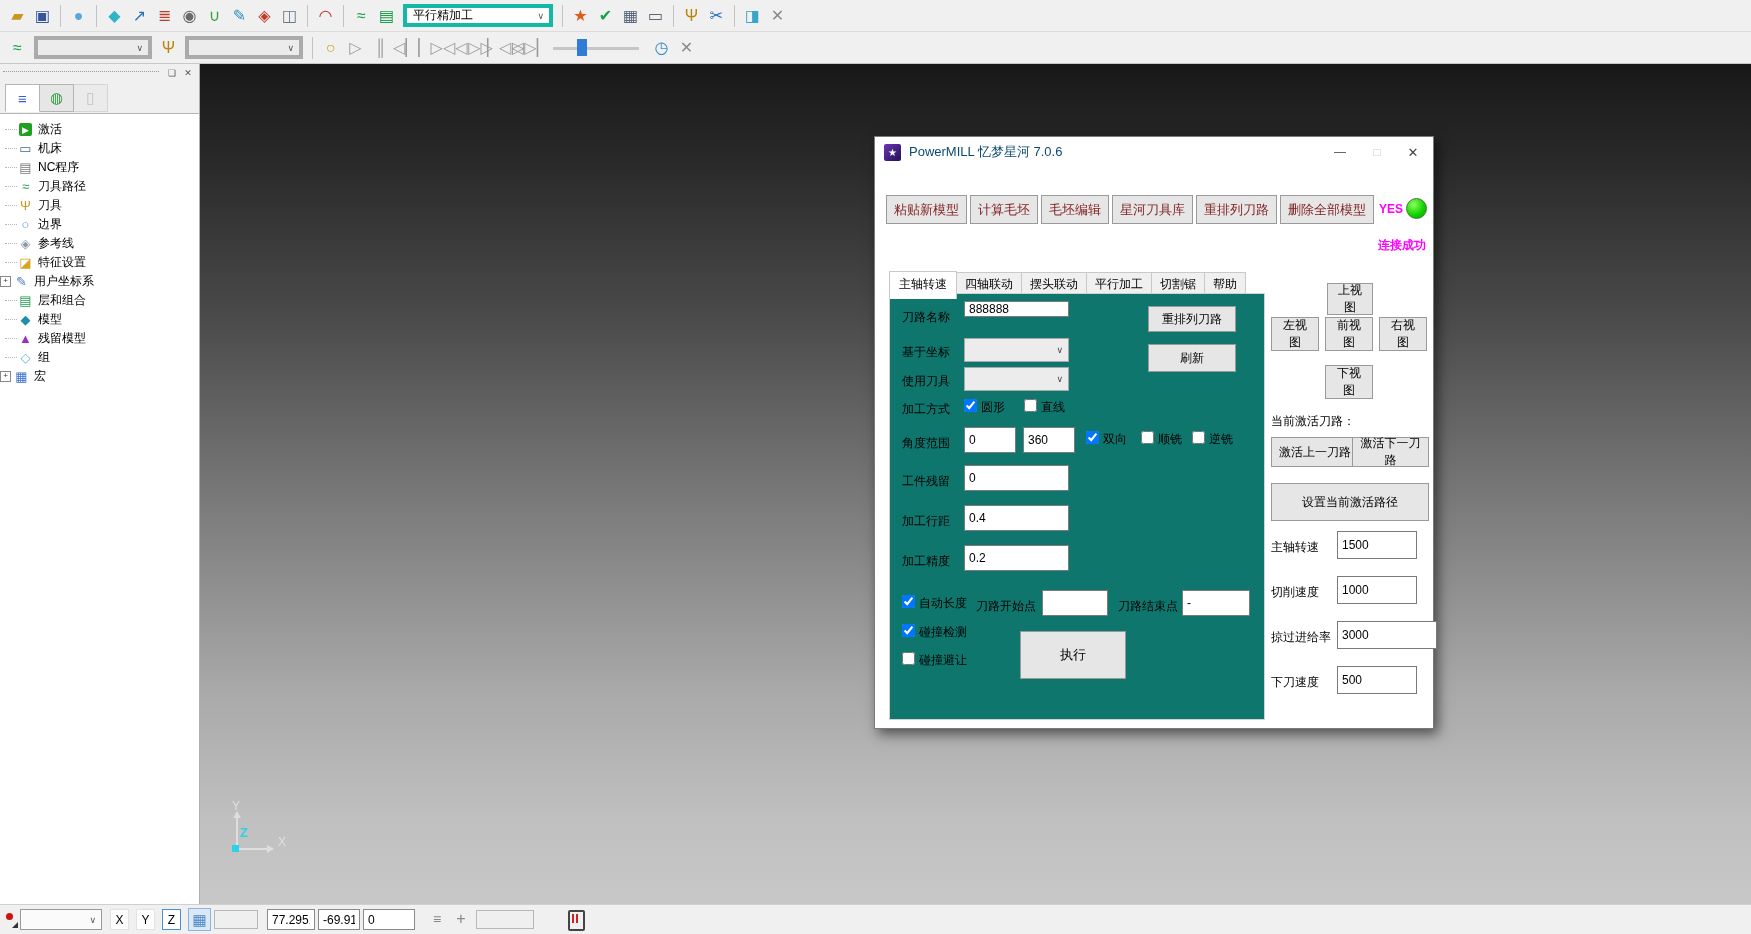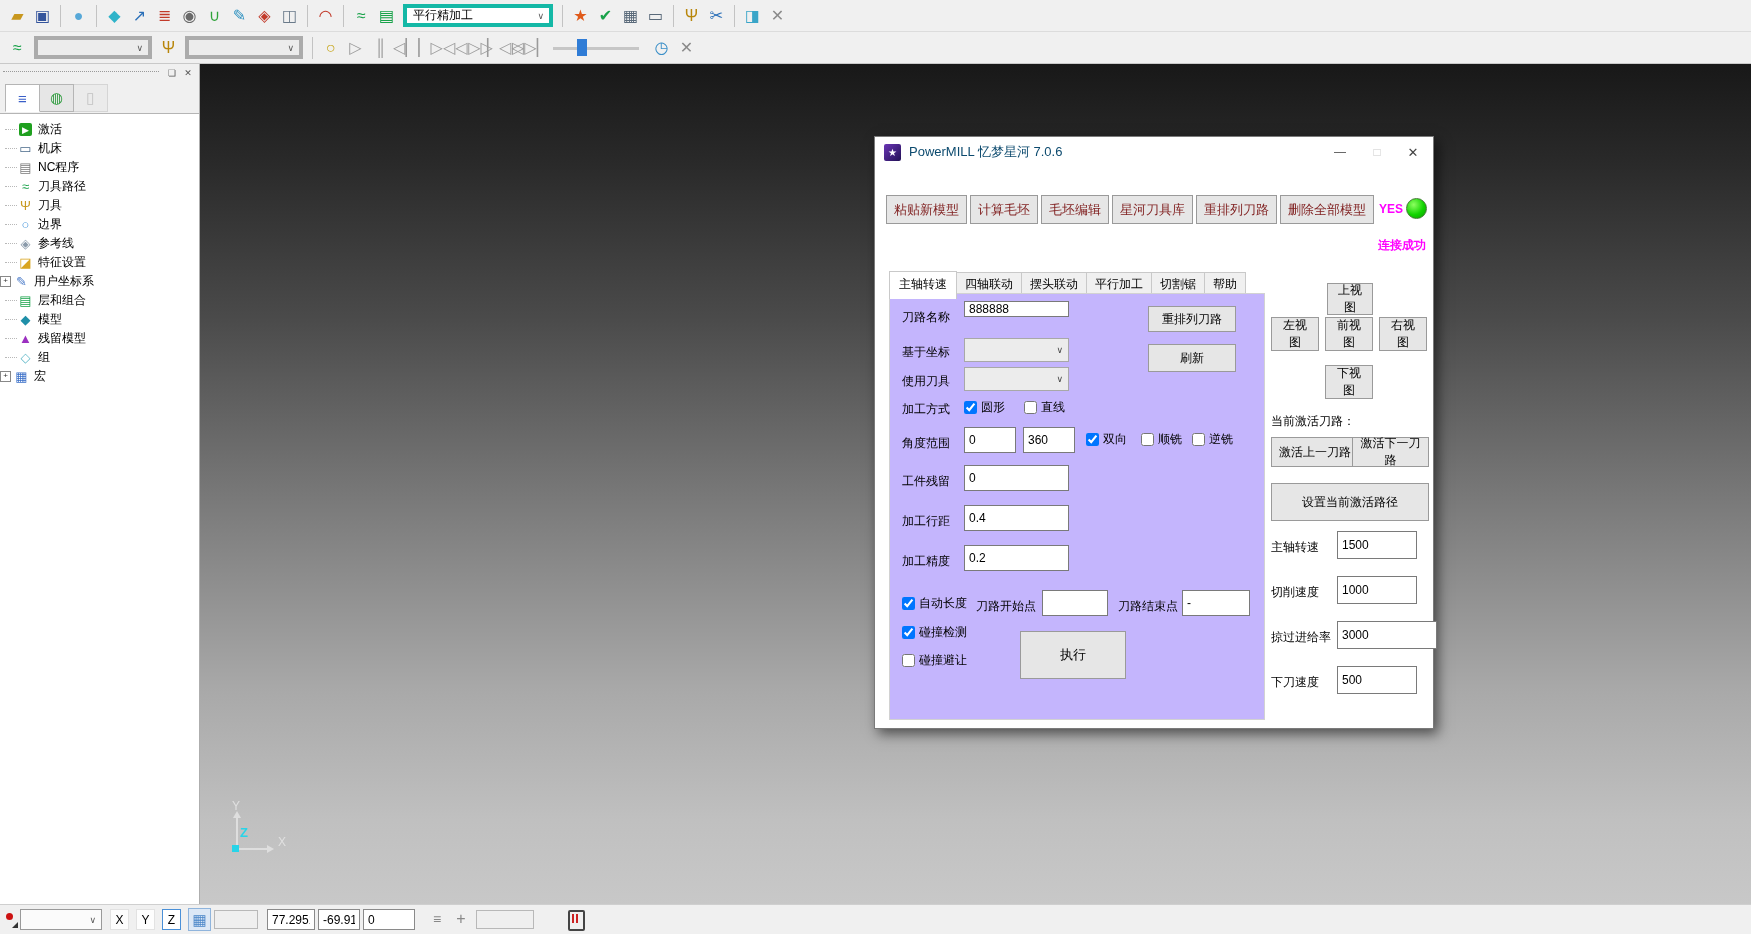--- a/index.html
+++ b/index.html
@@ -86,31 +86,31 @@
   .dlg-row2 .dbtn{height:28px;}
   .yes-label{position:absolute;left:504px;top:65px;color:#f0f;font-weight:bold;font-size:12px;}
   .led{position:absolute;left:531px;top:61px;width:19px;height:19px;border-radius:50%;
     background:radial-gradient(circle at 35% 30%,#8dff60,#12d400 55%,#0a9a00);border:1px solid #3f7a30;}
   .conn-label{position:absolute;left:503px;top:100px;color:#f0f;font-size:12px;font-weight:bold;}
   .dlg-tabs{position:absolute;left:14px;top:134px;display:flex;font-size:12px;align-items:flex-end;}
   .dtab{padding:3px 8px 4px;border:1px solid #c9c9c9;border-bottom:none;background:#f0f0f0;
     margin-right:-1px;white-space:nowrap;}
   .dtab.active{background:#fff;position:relative;z-index:3;padding:4px 9px 6px;margin-bottom:-2px;}
   .dlg-tabbox{position:absolute;left:14px;top:156px;width:374px;height:425px;
-    border:1px solid #d2d2d2;background:#c4b5fd;}
+    border:1px solid #d2d2d2;background:#0f766e;}
   .f-label{position:absolute;font-size:12px;white-space:nowrap;}
   .f-input{position:absolute;border:1px solid #7a7a7a;font-size:12px;padding:0 4px;
     box-sizing:border-box;font-family:inherit;background:#fff;}
   .f-combo{position:absolute;background:#ececec;border:1px solid #a8a8a8;box-sizing:border-box;
     display:flex;align-items:center;}
   .f-combo .cval{flex:1;padding-left:4px;font-size:12px;}
   .f-combo .cchev{font-size:9px;color:#444;padding-right:5px;}
   .fbtn{position:absolute;background:#e6e6e6;border:1px solid #9a9a9a;font-size:12px;
     font-family:inherit;white-space:nowrap;}
-  .cbrow{position:absolute;display:flex;align-items:center;gap:4px;font-size:12px;white-space:nowrap;}
+  .cbrow{position:absolute;display:flex;gap:4px;font-size:12px;white-space:nowrap;}
   .cbrow input{width:13px;height:13px;margin:0;}
   .dlg-right{position:absolute;left:396px;top:140px;width:158px;height:450px;}
   .vbtn{position:absolute;background:#e6e6e6;border:1px solid #9a9a9a;font-size:12px;
     display:flex;align-items:center;justify-content:center;font-family:inherit;box-sizing:border-box;}
 
   
   .status{position:absolute;left:0;bottom:0;width:100%;height:29px;background:#f0f0f0;
     border-top:1px solid #cfcfcf;}
   .sb{position:absolute;box-sizing:border-box;}
   .sb-reddot{left:4px;top:6px;width:14px;height:18px;}

